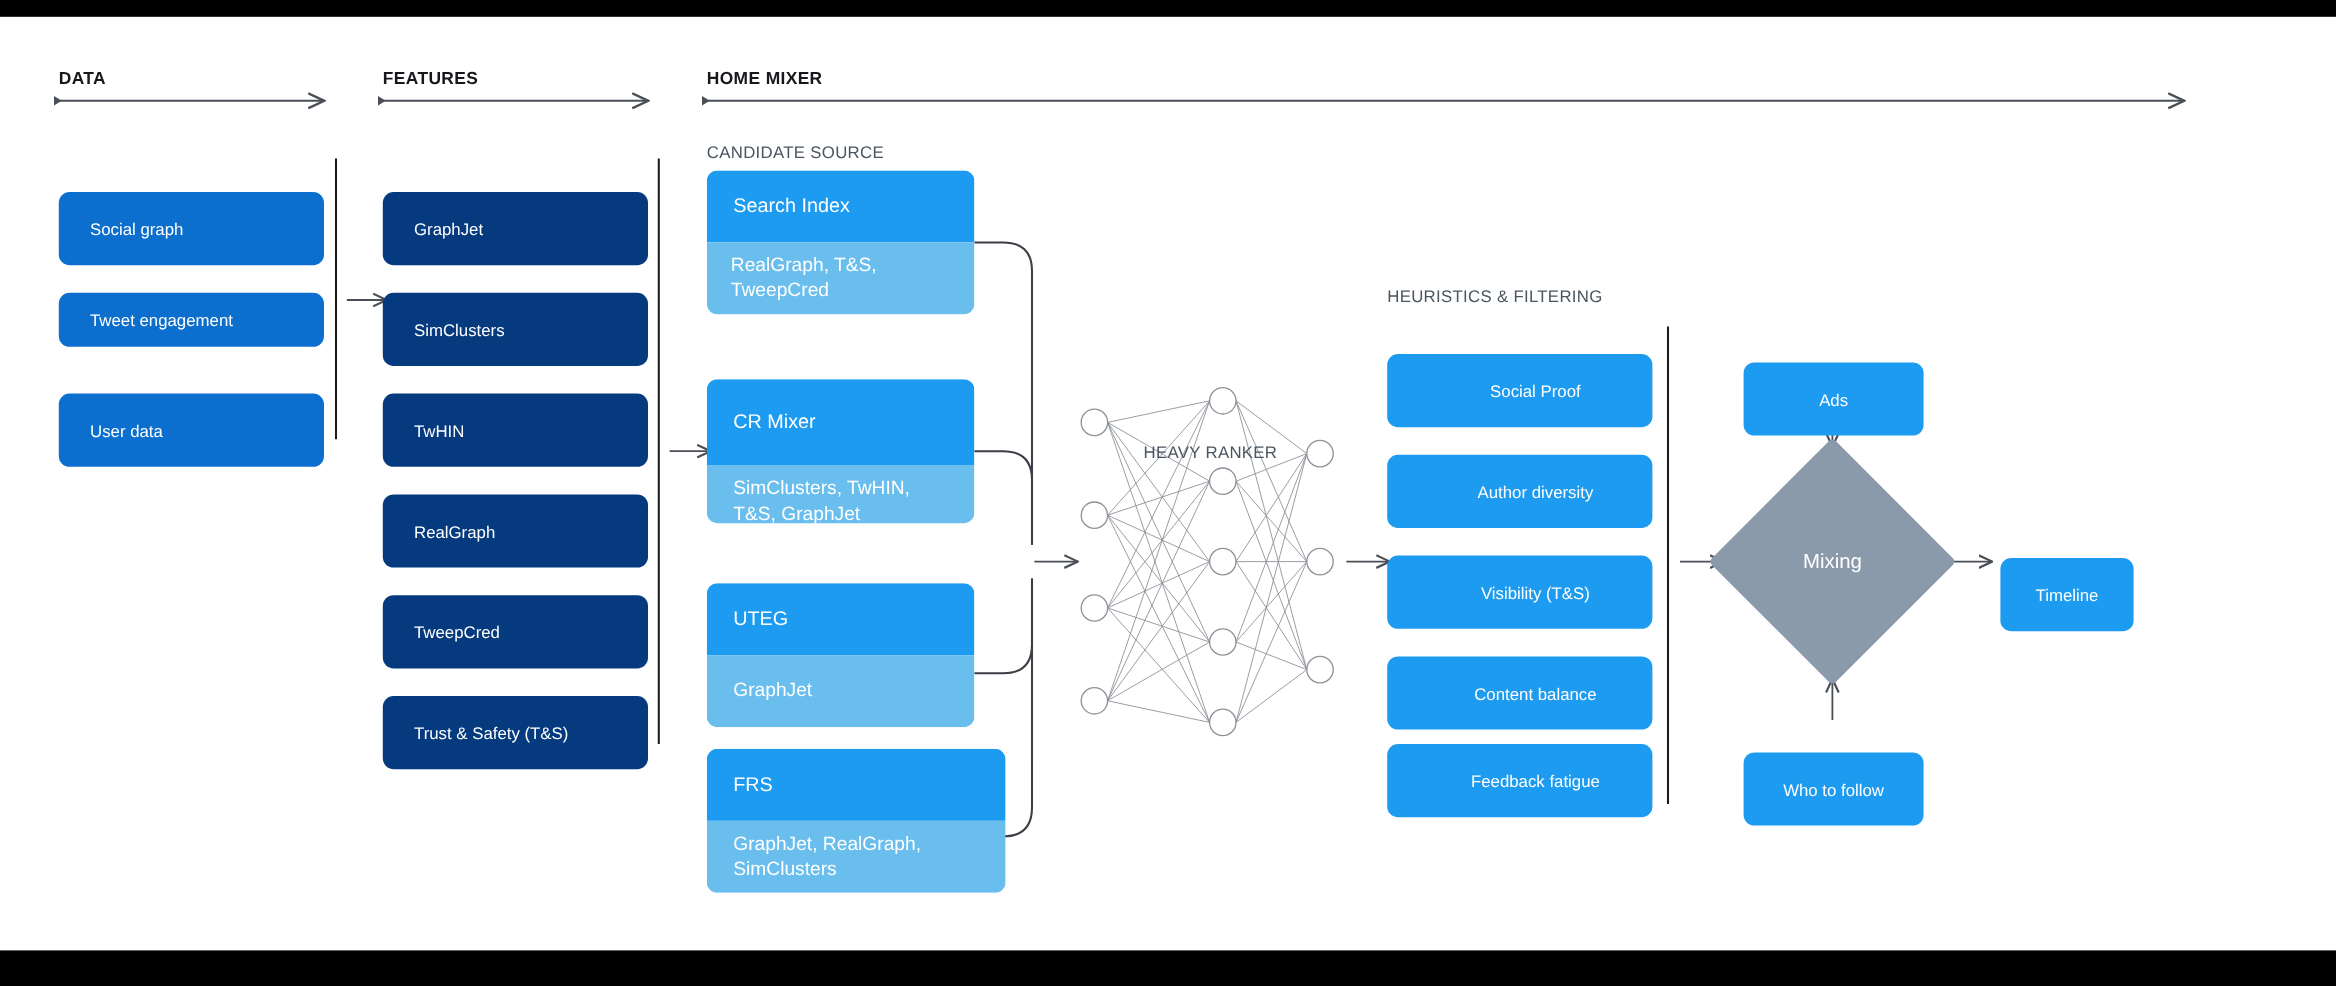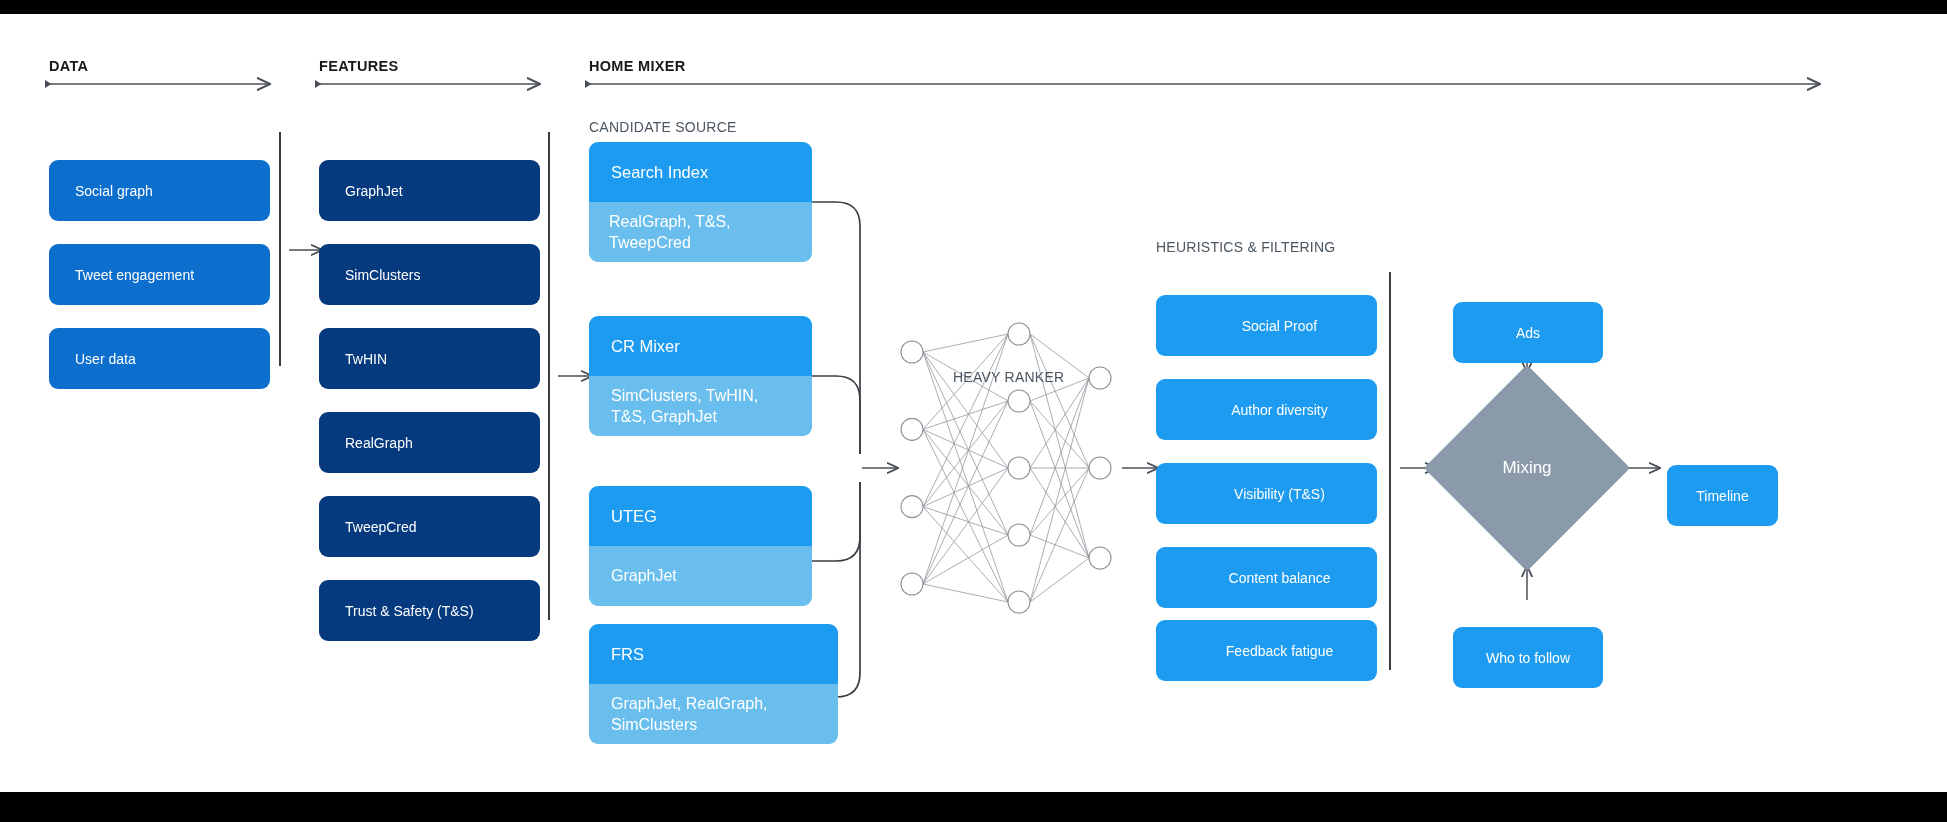--- a/index.html
+++ b/index.html
@@ -140,21 +140,21 @@
   <div class="abs sec-title" style="left:49px;top:44px;">DATA</div>
   <div class="abs sec-title" style="left:319px;top:44px;">FEATURES</div>
   <div class="abs sec-title" style="left:589px;top:44px;">HOME MIXER</div>
   <div class="abs sub-title" style="left:589px;top:105px;">CANDIDATE SOURCE</div>
   <div class="abs sub-title" style="left:953px;top:355px;">HEAVY RANKER</div>
   <div class="abs sub-title" style="left:1156px;top:225px;">HEURISTICS &amp; FILTERING</div>
 
   <div class="box data" style="left:49px;top:119px;width:221px;height:61px;">
     <span>Social graph</span>
       </div>
-  <div class="box data" style="left:49px;top:203px;width:221px;height:61px;">
+  <div class="box data" style="left:49px;top:203px;width:221px;height:45px;">
     <span>Tweet engagement</span>
       </div>
   <div class="box data" style="left:49px;top:287px;width:221px;height:61px;">
     <span>User data</span>
       </div>
 
   <div class="box feature" style="left:319px;top:119px;width:221px;height:61px;">
     <span>GraphJet</span>
       </div>
   <div class="box feature" style="left:319px;top:203px;width:221px;height:61px;">
@@ -173,21 +173,21 @@
     <span>Trust &amp; Safety (T&amp;S)</span>
       </div>
 
   <div class="cs" style="left:589px;top:128px;width:223px;height:120px;">
     <div class="cs-head" style="height:60px;">Search Index</div>
     <div class="cs-body" style="height:60px;white-space:pre-line;padding-left:20px;">RealGraph, T&amp;S,
 TweepCred</div>
   </div>
 
   <div class="cs" style="left:589px;top:302px;width:223px;height:120px;">
-    <div class="cs-head" style="height:60px;">CR Mixer</div>
+    <div class="cs-head" style="height:72px;">CR Mixer</div>
     <div class="cs-body" style="height:60px;white-space:pre-line;">SimClusters, TwHIN,
 T&amp;S, GraphJet</div>
   </div>
 
   <div class="cs" style="left:589px;top:472px;width:223px;height:120px;">
     <div class="cs-head" style="height:60px;">UTEG</div>
     <div class="cs-body" style="height:60px;white-space:pre-line;">GraphJet</div>
   </div>
 
   <div class="cs" style="left:589px;top:610px;width:249px;height:120px;">

